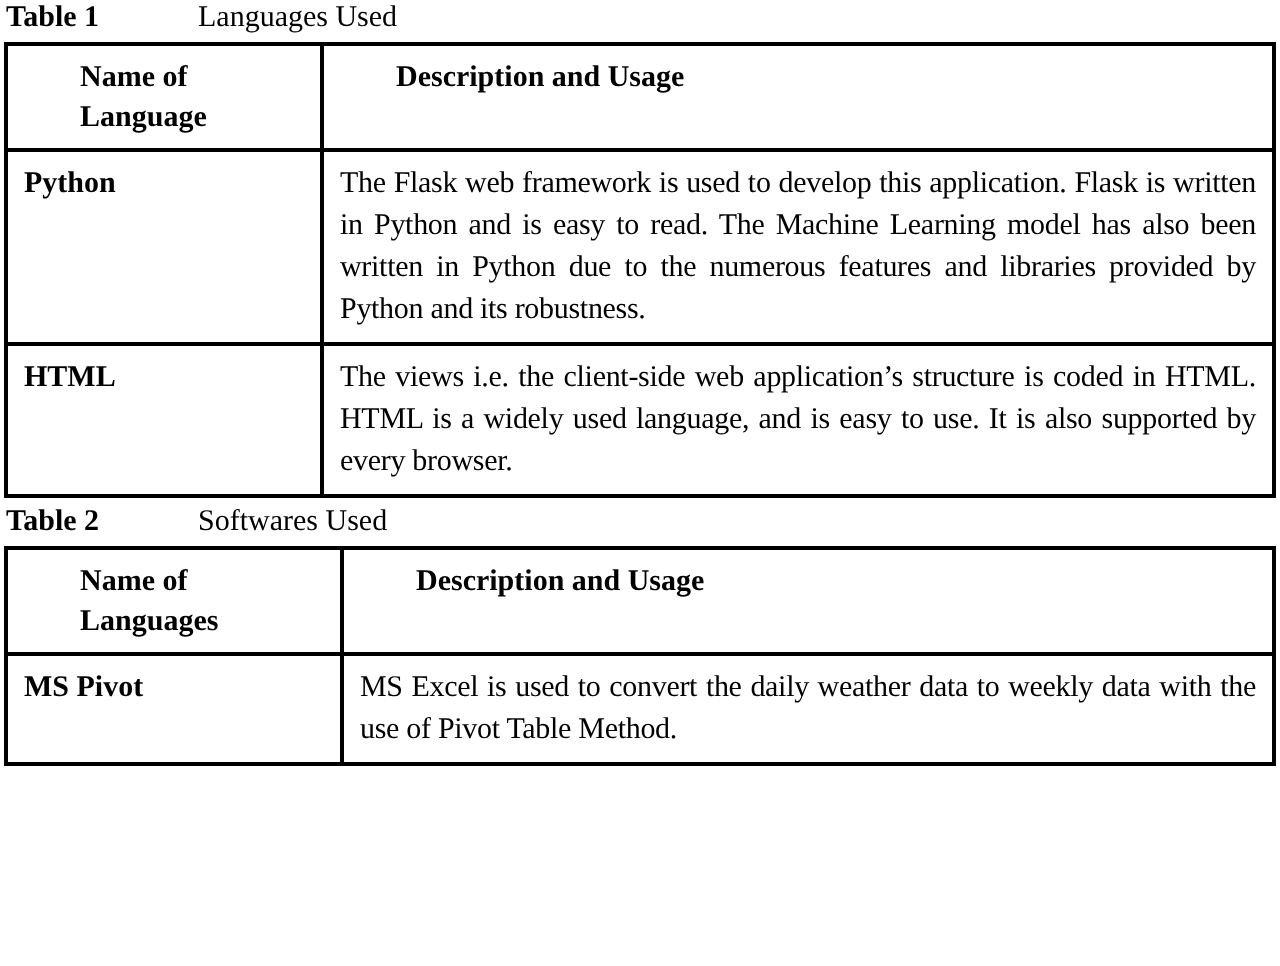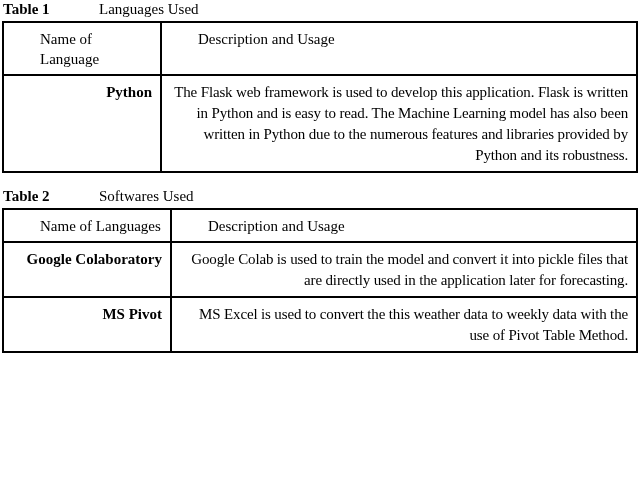--- a/index.html
+++ b/index.html
@@ -23,40 +23,39 @@
     line-height: 17px;
     margin: 0 0 3px 1px;
     white-space: nowrap;
   }
   .caption .cap-label {
     font-weight: bold;
     display: inline-block;
     width: 96px;
   }
   .caption.second {
-    margin-top: 15px;
+    margin-top: 4px;
   }
   table.doc-table {
     border-collapse: collapse;
     table-layout: fixed;
     width: 636px;
     background: #ffffff;
   }
   table.doc-table th,
   table.doc-table td {
     border: 2px solid #000000;
     vertical-align: top;
     font-size: 15px;
     padding: 6px 8px 5px 8px;
     overflow: hidden;
-    text-align: right;
   }
   table.doc-table th {
     text-align: left;
-    font-weight: normal;
+    font-weight: bold;
     line-height: 20px;
     padding-left: 36px;
   }
   td.name-cell {
     font-weight: bold;
     line-height: 21px;
   }
   td.desc-cell {
     text-align: justify;
     line-height: 21px;
@@ -83,43 +82,43 @@
       <tr>
         <th>Name of Language</th>
         <th>Description and Usage</th>
       </tr>
     </thead>
     <tbody>
       <tr>
         <td class="name-cell">Python</td>
         <td class="desc-cell">The Flask web framework is used to develop this application. Flask is written in Python and is easy to read. The Machine Learning model has also been written in Python due to the numerous features and libraries provided by Python and its robustness.</td>
       </tr>
+      <tr>
+        <td class="name-cell">HTML</td>
+        <td class="desc-cell">The views i.e. the client-side web application’s structure is coded in HTML. HTML is a widely used language, and is easy to use. It is also supported by every browser.</td>
+      </tr>
     </tbody>
   </table>
 
   <div class="caption second">
     <span class="cap-label">Table 2</span><span class="cap-title">Softwares Used</span>
   </div>
 
   <table class="doc-table t2">
     <colgroup>
         <col class="c1">
         <col class="c2">
       </colgroup>
     <thead>
       <tr>
         <th>Name of Languages</th>
         <th>Description and Usage</th>
       </tr>
     </thead>
     <tbody>
       <tr>
-        <td class="name-cell">Google Colaboratory</td>
-        <td class="desc-cell">Google Colab is used to train the model and convert it into pickle files that are directly used in the application later for forecasting.</td>
-      </tr>
-      <tr>
         <td class="name-cell">MS Pivot</td>
-        <td class="desc-cell">MS Excel is used to convert the this weather data to weekly data with the use of Pivot Table Method.</td>
+        <td class="desc-cell">MS Excel is used to convert the daily weather data to weekly data with the use of Pivot Table Method.</td>
       </tr>
     </tbody>
   </table>
 
 </div>
 
 </body></html>

